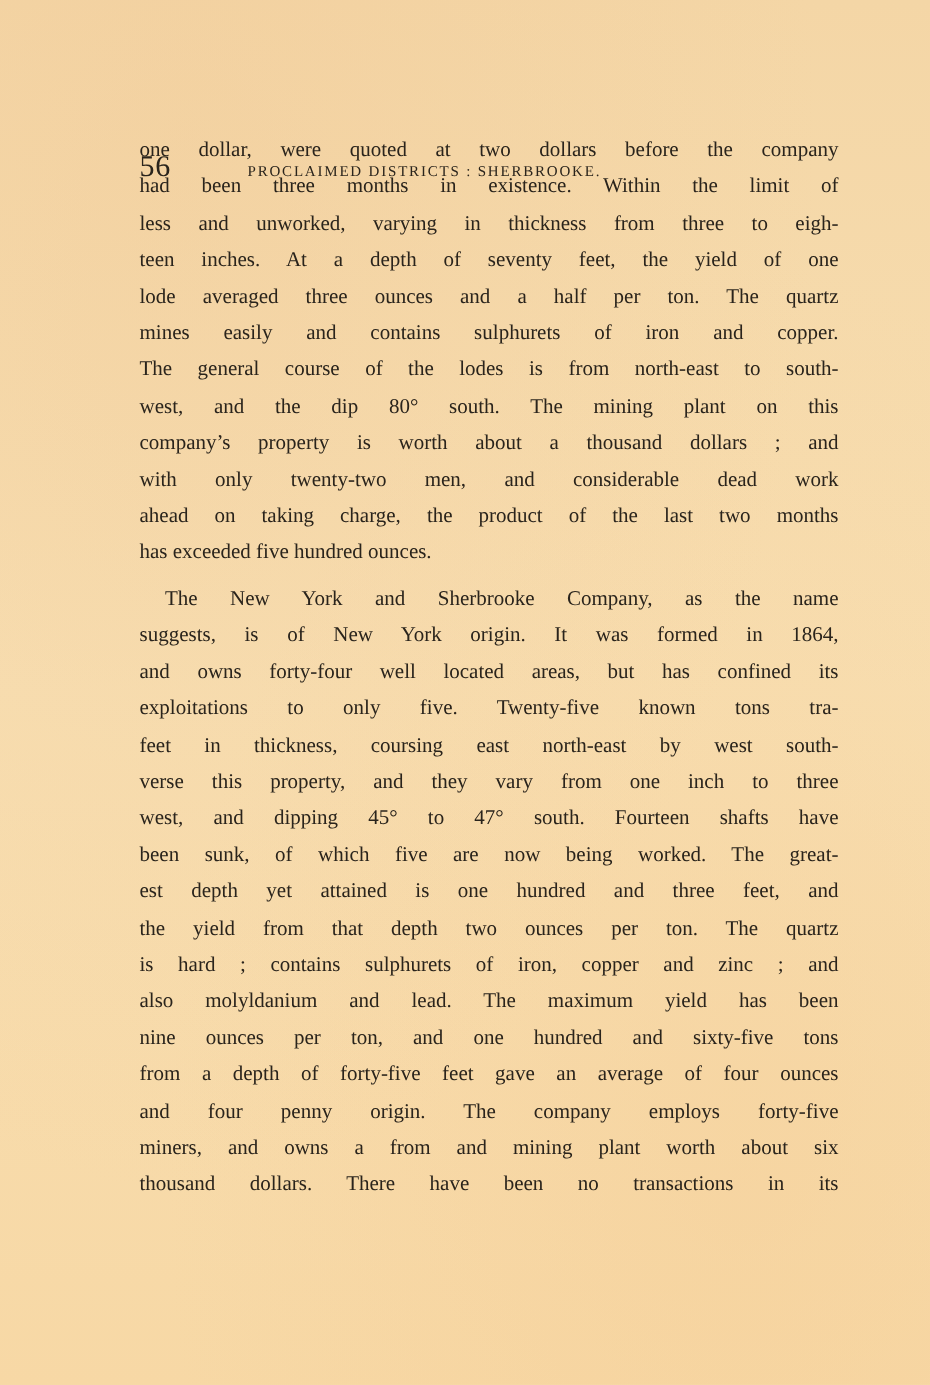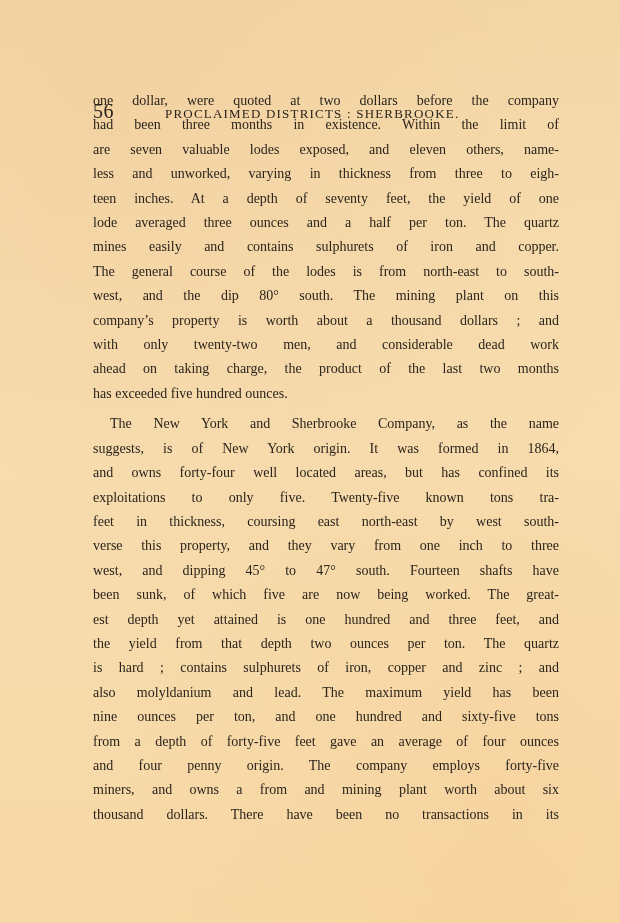--- a/index.html
+++ b/index.html
@@ -31,21 +31,21 @@
       height: 24px;
       margin-bottom: 13px;
     }
     .page-number {
       font-size: 20px;
       width: 72px;
       letter-spacing: 0.5px;
       margin-top: 48px;
     }
     .header-title {
-      font-size: 13px;
+      font-size: 10px;
       letter-spacing: 1.2px;
       text-transform: uppercase;
       text-align: center;
     }
     .para {
       margin: 0;
       font-size: 14px;
       line-height: 24.4px;
       text-align: justify;
       text-align-last: justify;
@@ -72,21 +72,20 @@
 
 <div class="page">
   <div class="running-head">
     <span class="page-number">56</span>
     <span class="header-title">PROCLAIMED DISTRICTS : SHERBROOKE.</span>
   </div>
 
   <p class="para">
     <span class="line">one dollar, were quoted at two dollars before the company</span>
     <span class="line">had been three months in existence.  Within the limit of</span>
-    <span class="line">are seven valuable lodes exposed, and eleven others, name-</span>
     <span class="line">less and unworked, varying in thickness from three to eigh-</span>
     <span class="line">teen inches.  At a depth of seventy feet, the yield of one</span>
     <span class="line">lode averaged three ounces and a half per ton.  The quartz</span>
     <span class="line">mines easily and contains sulphurets of iron and copper.</span>
     <span class="line">The general course of the lodes is from north-east to south-</span>
     <span class="line">west, and the dip 80° south.  The mining plant on this</span>
     <span class="line">company’s property is worth about a thousand dollars ; and</span>
     <span class="line">with only twenty-two men, and considerable dead work</span>
     <span class="line">ahead on taking charge, the product of the last two months</span>
     <span class="line last">has exceeded five hundred ounces.</span>

